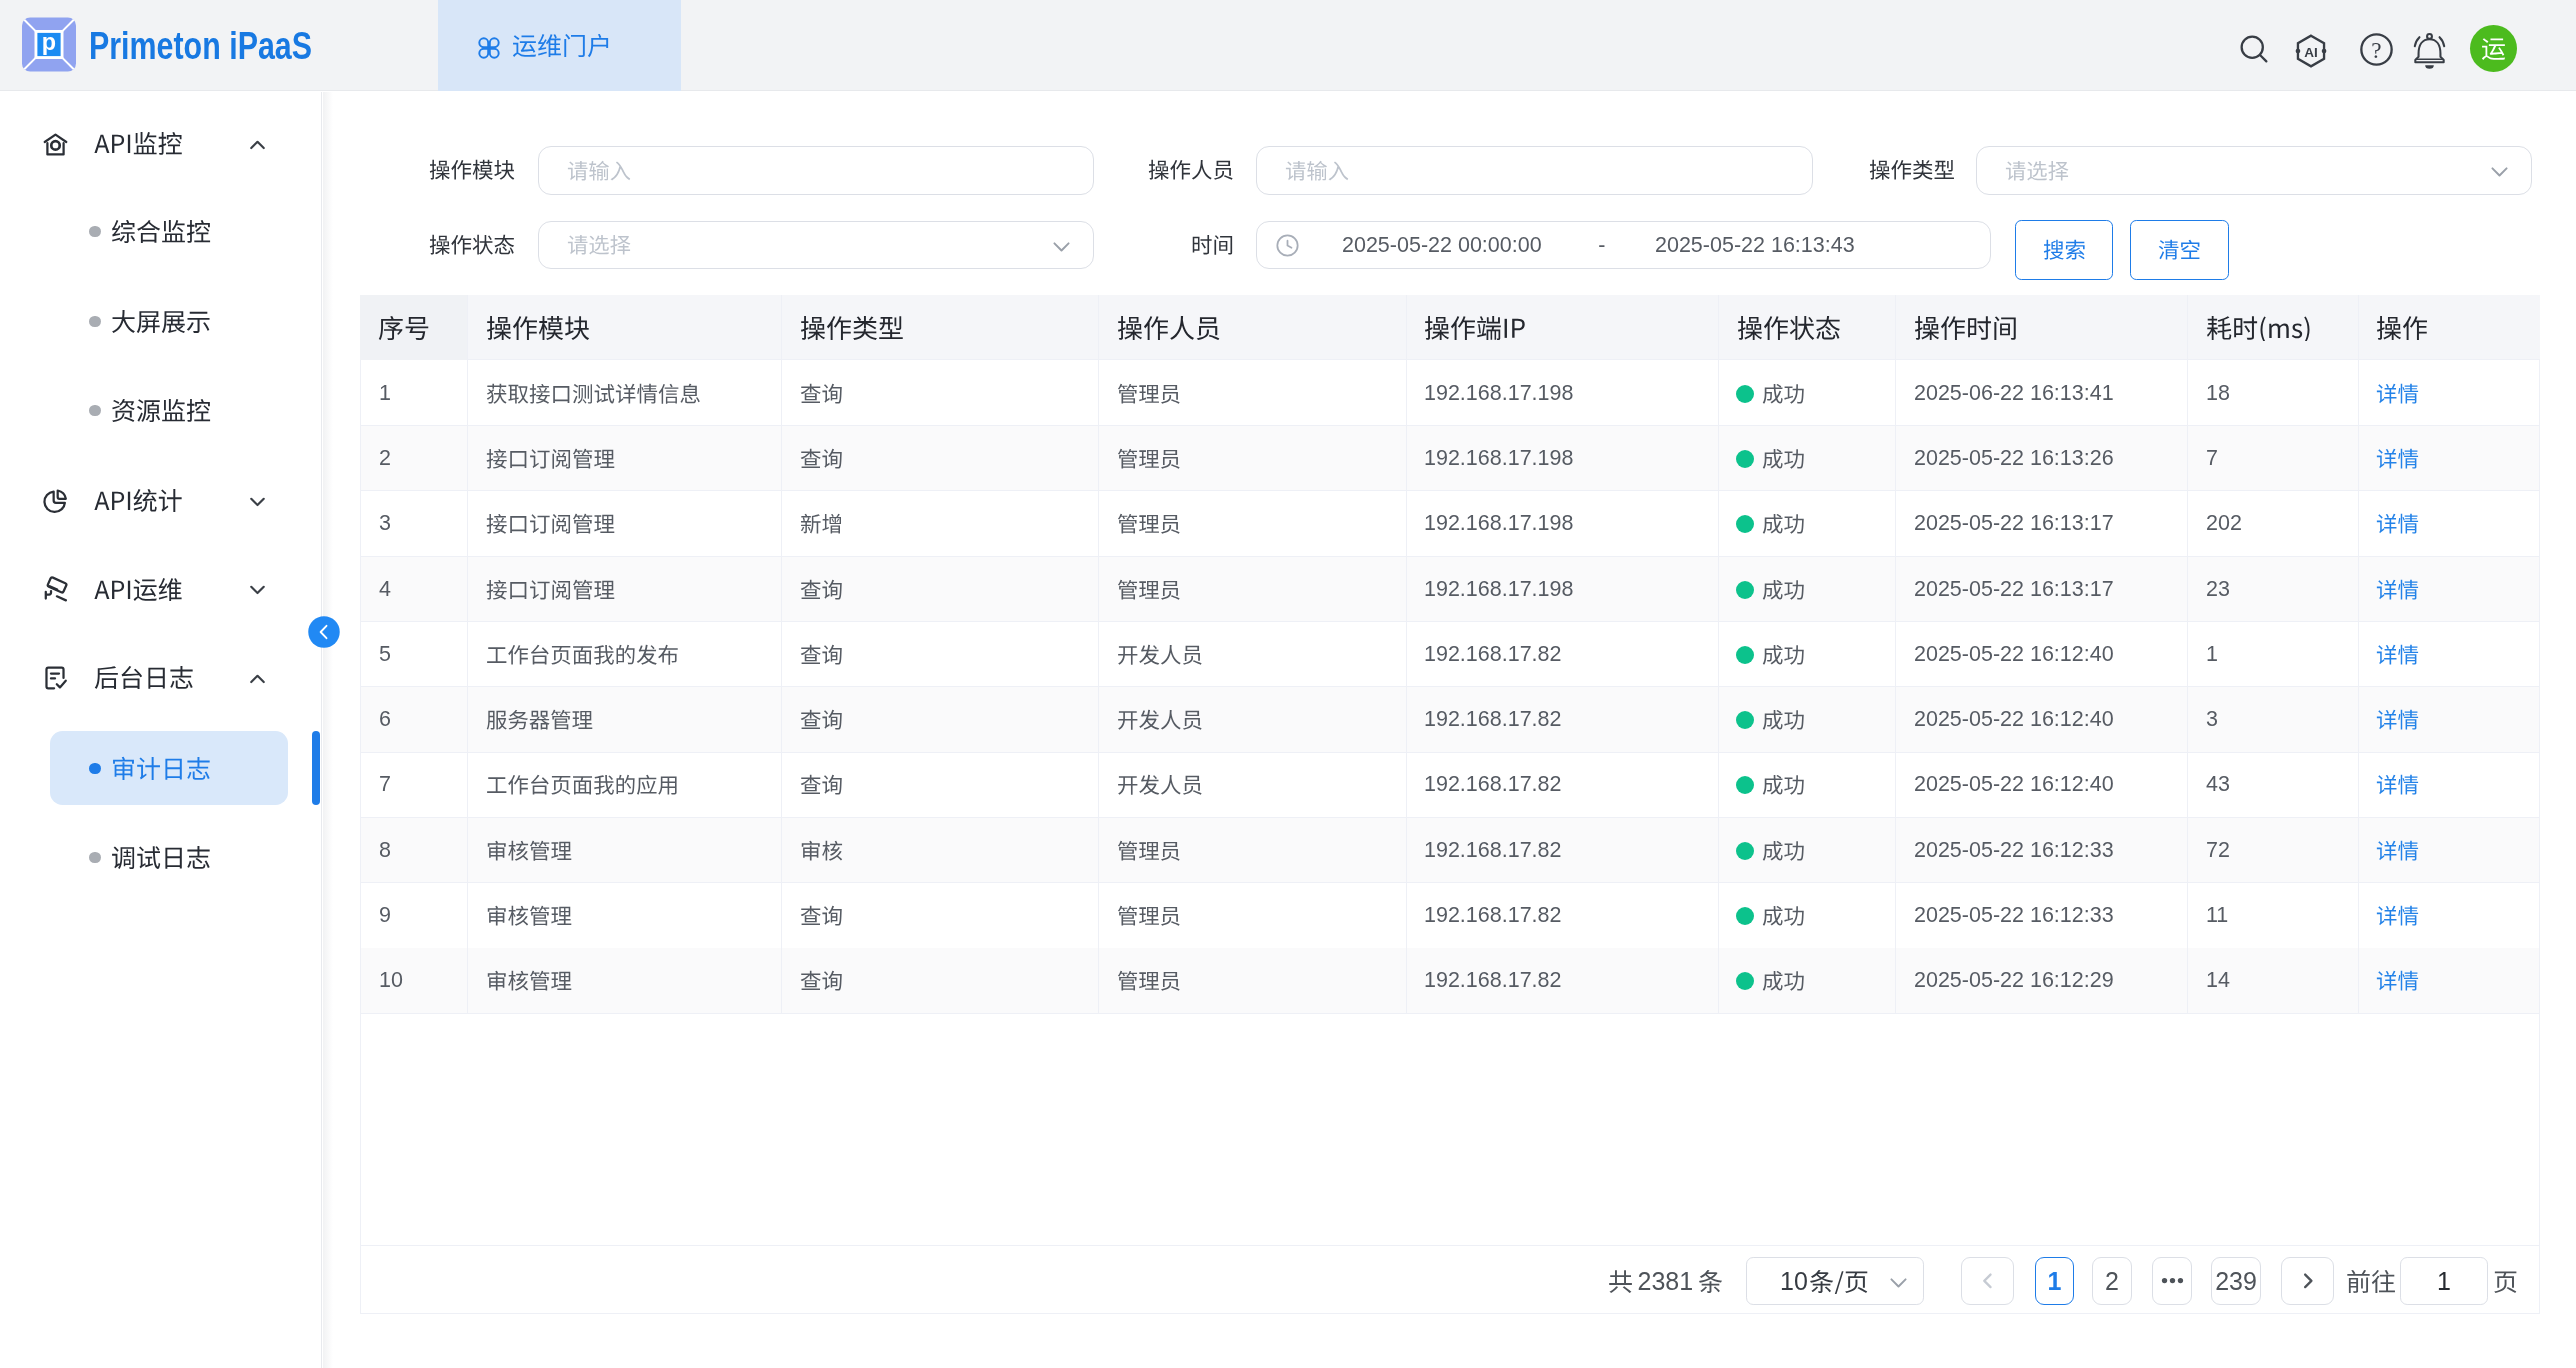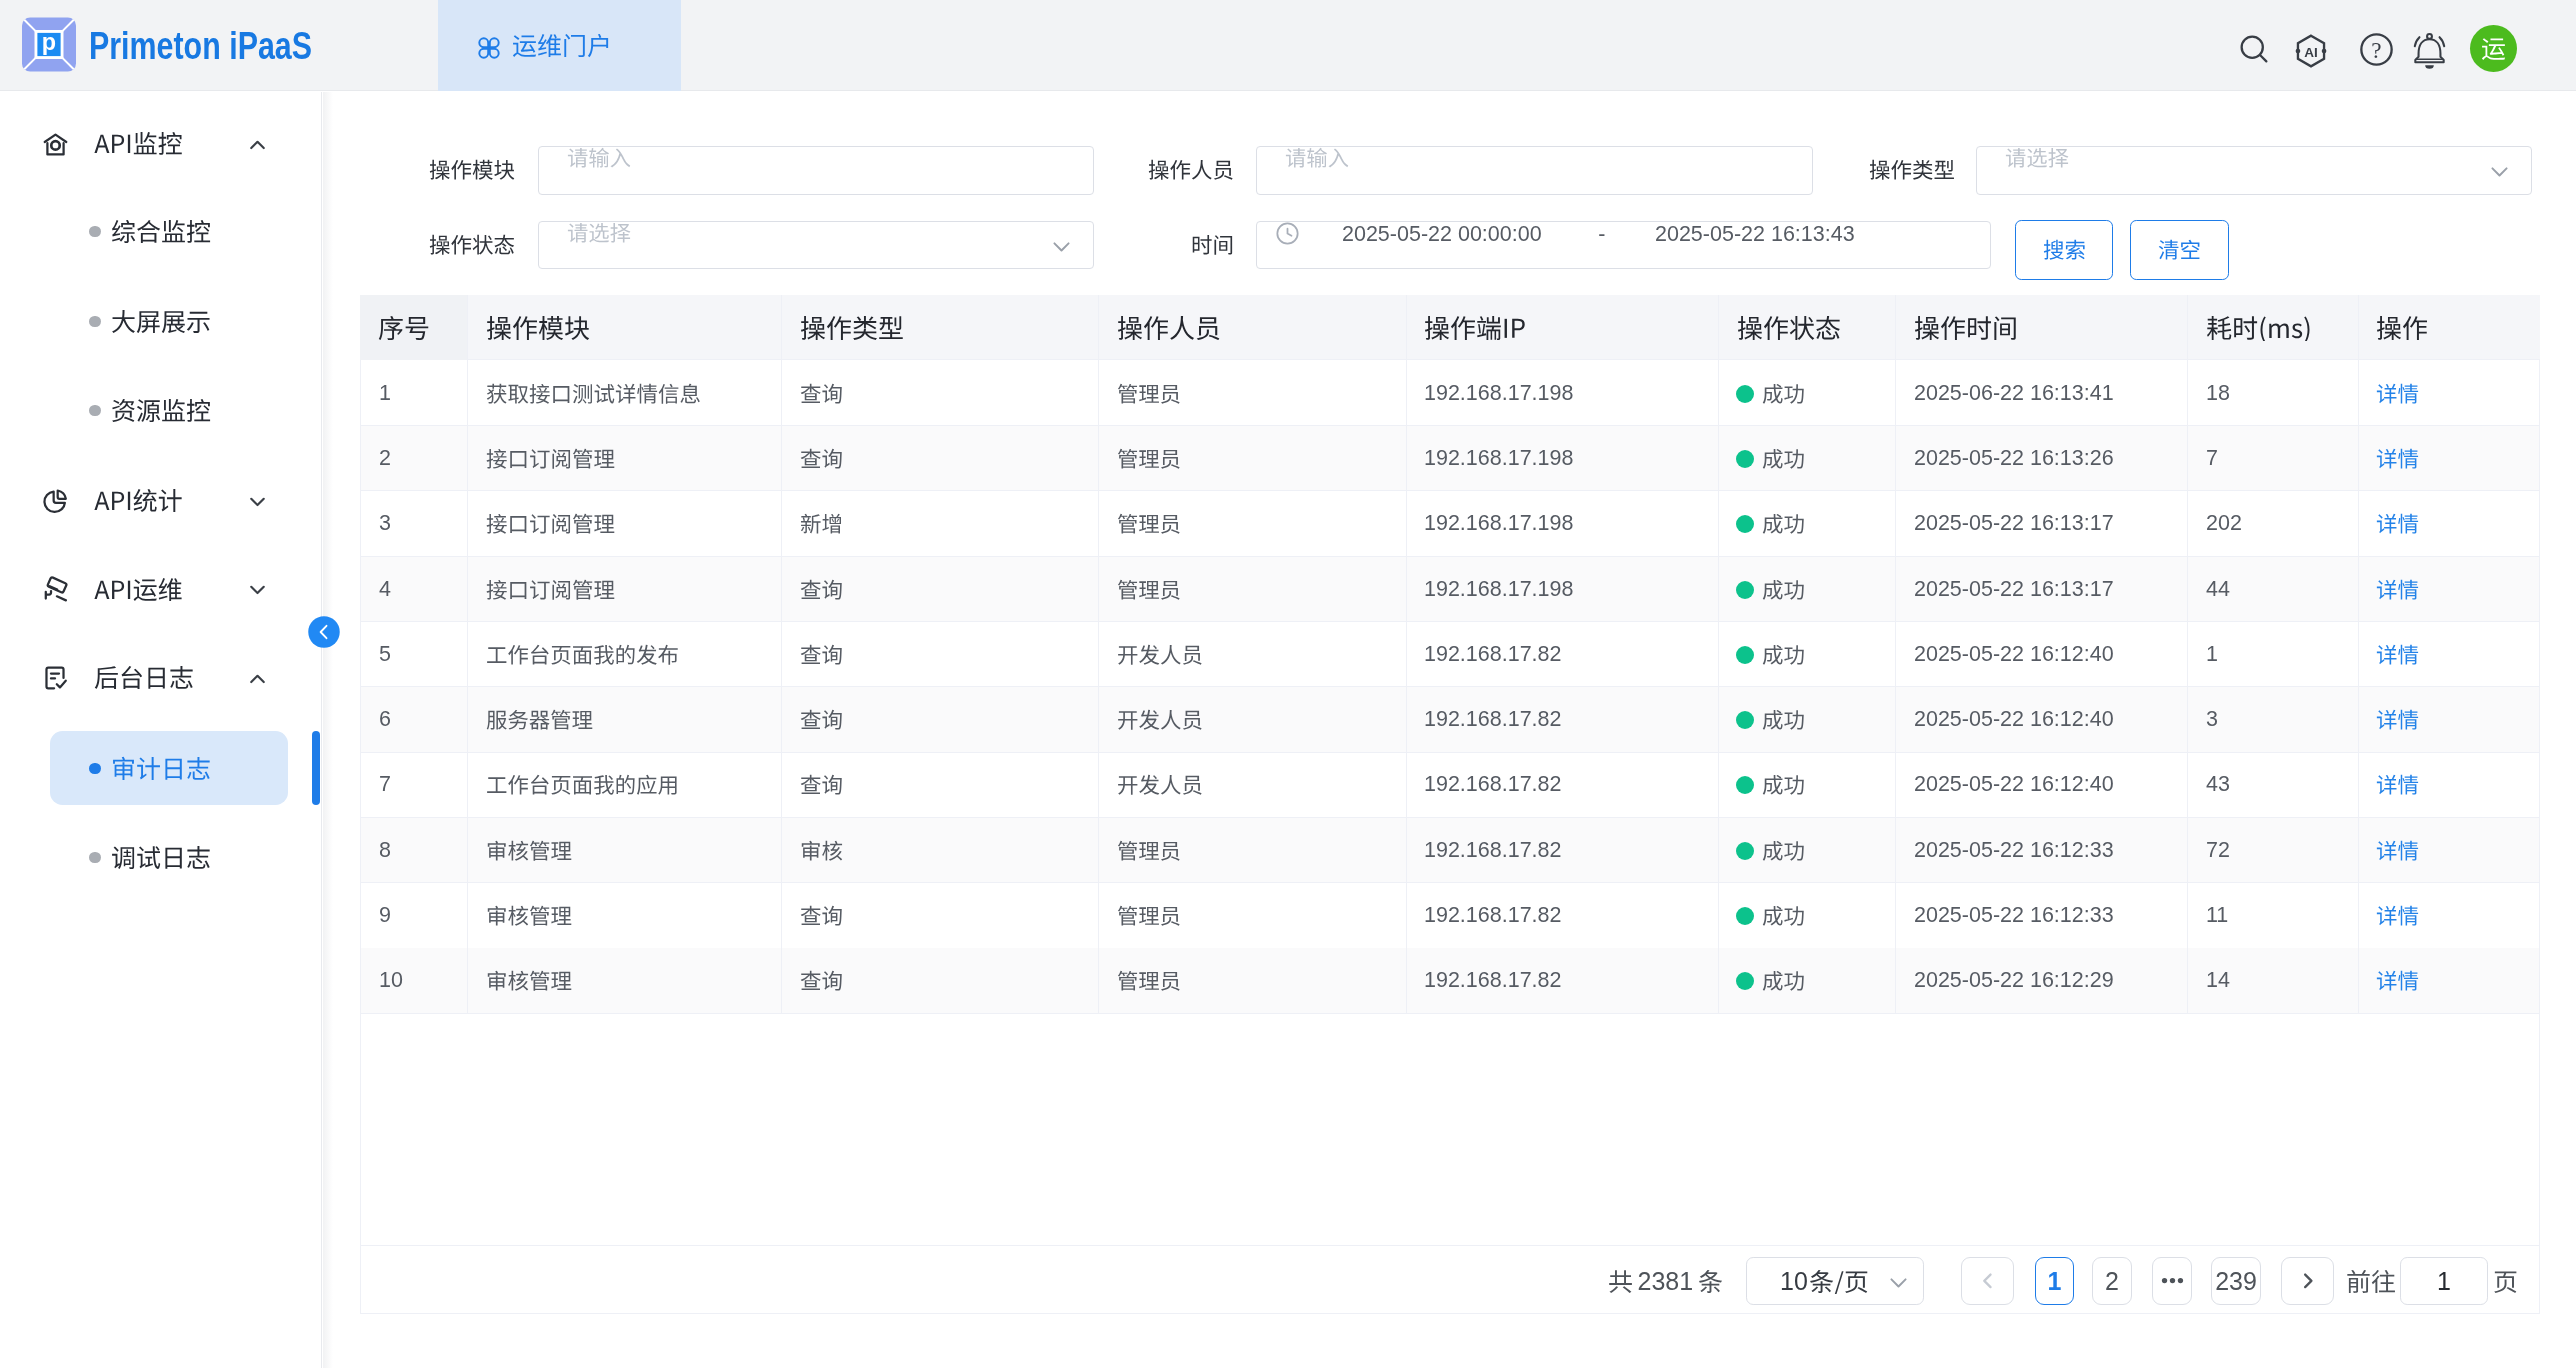--- a/index.html
+++ b/index.html
@@ -1,21 +1,21 @@
 <!DOCTYPE html>
 <html style="font-size:14.3px"><head><meta charset="utf-8"><title>Audit</title><style>
 *{margin:0;padding:0;box-sizing:border-box}
 html,body{width:2576px;height:1368px;overflow:hidden;background:#fff;
 font-family:"Liberation Sans",sans-serif;-webkit-font-smoothing:antialiased}
 .abs{position:absolute}
 .flex{display:flex;align-items:center}
 #page{position:relative;width:2576px;height:1368px}
 #hdr{position:absolute;left:0;top:0;width:2576px;height:91px;background:#f2f3f5;border-bottom:0.9px solid #e7e9ec}
 #side{position:absolute;left:0;top:92px;width:322px;height:1276px;background:#fff;border-right:0.9px solid #e8eaee}
-.inp{position:absolute;background:#fff;border:1.3px solid #dcdfe6;border-radius:4px;display:flex;align-items:flex-start}
+.inp{position:absolute;background:#fff;border:1.3px solid #dcdfe6;border-radius:13px;display:flex;align-items:center}
 .cell-num{font-size:21.5px;color:#565b63}
 </style></head><body>
 <div id="page">
     <div id="hdr"></div>
     <svg class="abs" style="left:21.5px;top:17px" width="54" height="55" viewBox="0 0 60 61">
 <rect x="0" y="0.5" width="60" height="60" rx="9" fill="#90a3f0"></rect>
 <g stroke="#fff" stroke-width="2.2">
 <line x1="2.5" y1="3" x2="16.5" y2="17"></line>
         <line x1="57.5" y1="3" x2="43.5" y2="17"></line>
 <line x1="2.5" y1="58" x2="16.5" y2="44"></line>
@@ -511,21 +511,21 @@
     </div>
     <div class="abs flex cell-num" style="left:1424px;top:557px;height:65px">192.168.17.198</div>
     <div class="abs flex" style="left:1736px;top:557px;height:65px">
       <span style="display:inline-block;width:18px;height:18px;border-radius:50%;background:#0cc28c;margin-right:8px"></span>
       <svg style="display:block;" width="43" height="21.5" viewBox="0 0 2000 1000" fill="#565b63" aria-hidden="true">
         <use href="#g4_6210" x="0"></use>
         <use href="#g4_529f" x="1000"></use>
       </svg>
     </div>
     <div class="abs flex cell-num" style="left:1914px;top:557px;height:65px">2025-05-22 16:13:17</div>
-    <div class="abs flex cell-num" style="left:2206px;top:557px;height:65px">44</div>
+    <div class="abs flex cell-num" style="left:2206px;top:557px;height:65px">23</div>
     <div class="abs flex" style="left:2376px;top:557px;height:65px">
       <svg style="display:block;" width="43" height="21.5" viewBox="0 0 2000 1000" fill="#2382e8" aria-hidden="true">
         <use href="#g4_8be6" x="0"></use>
         <use href="#g4_60c5" x="1000"></use>
       </svg>
     </div>
     <div class="abs" style="left:360px;top:686px;width:2180px;height:0.9px;background:#eef0f6"></div>
     <div class="abs flex cell-num" style="left:379px;top:622px;height:65px">5</div>
     <div class="abs flex" style="left:486px;top:622px;height:65px">
       <svg style="display:block;" width="193" height="21.5" viewBox="0 0 9000 1000" fill="#565b63" aria-hidden="true">

